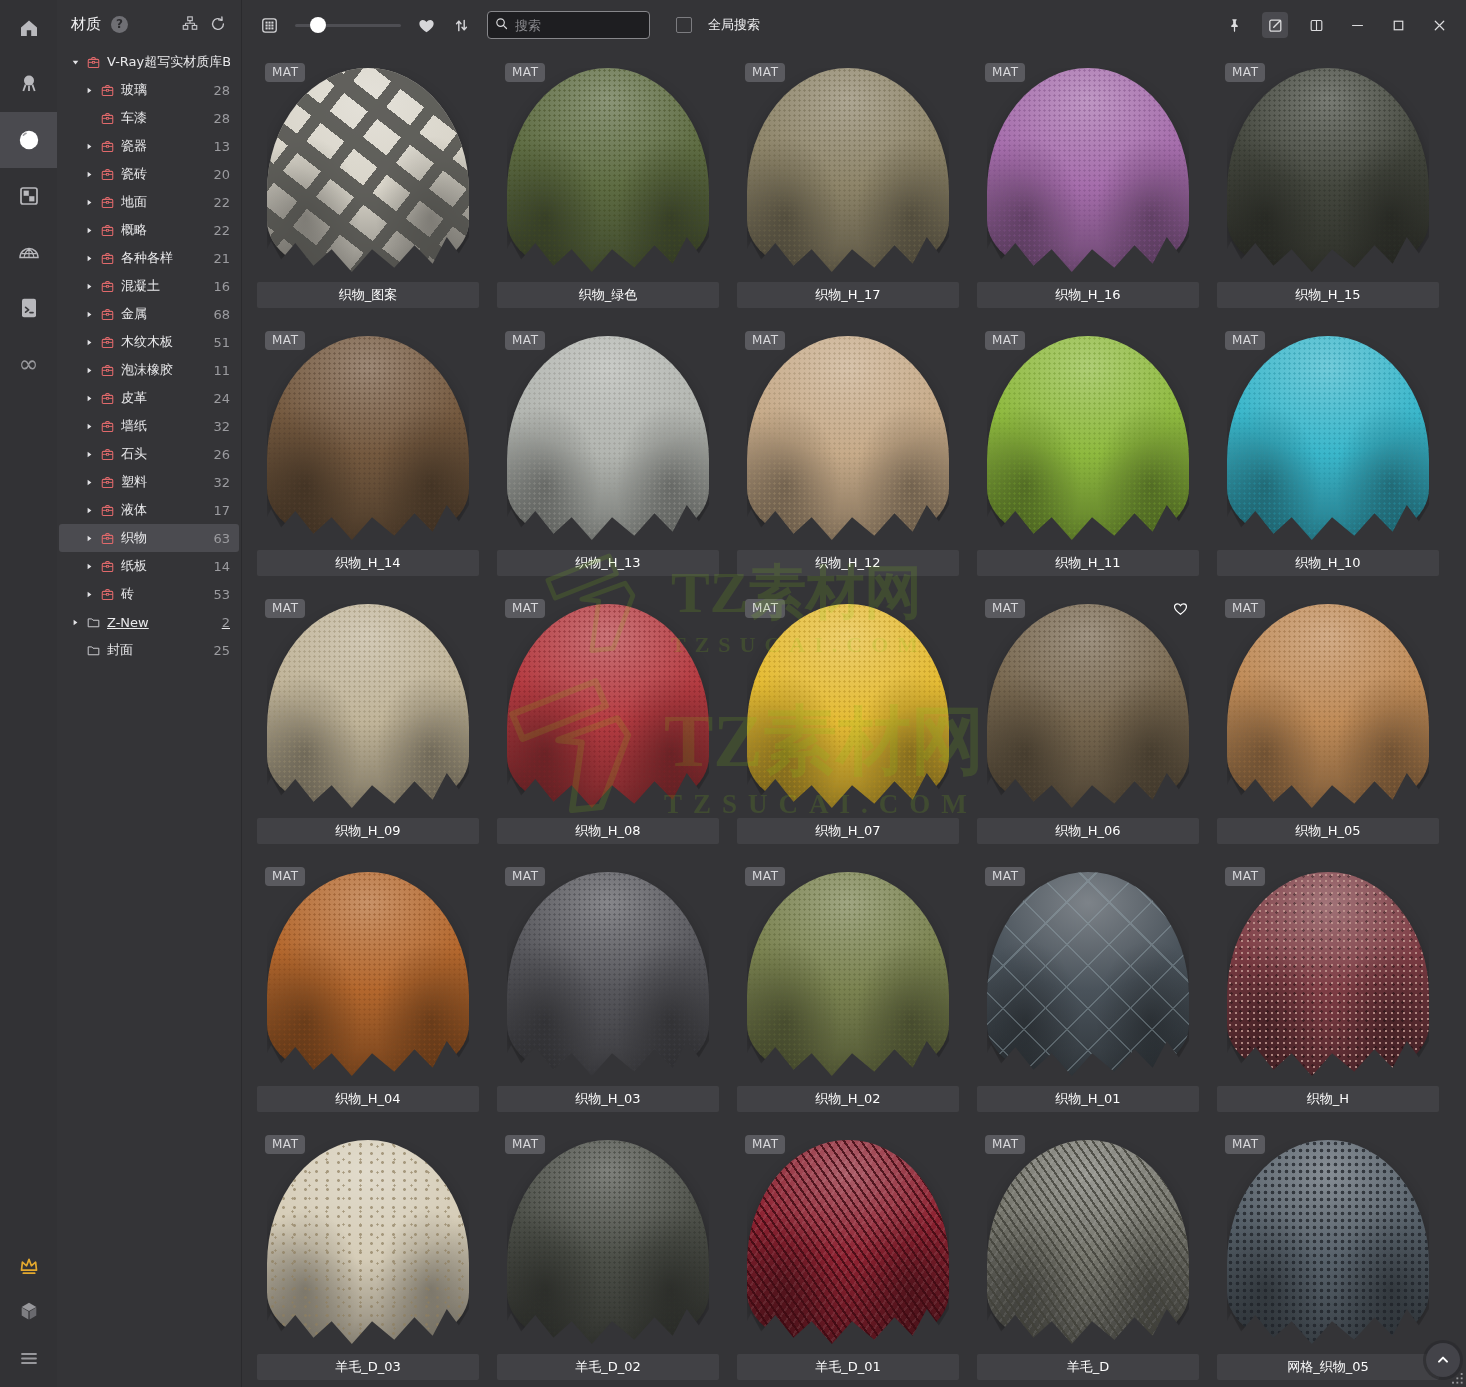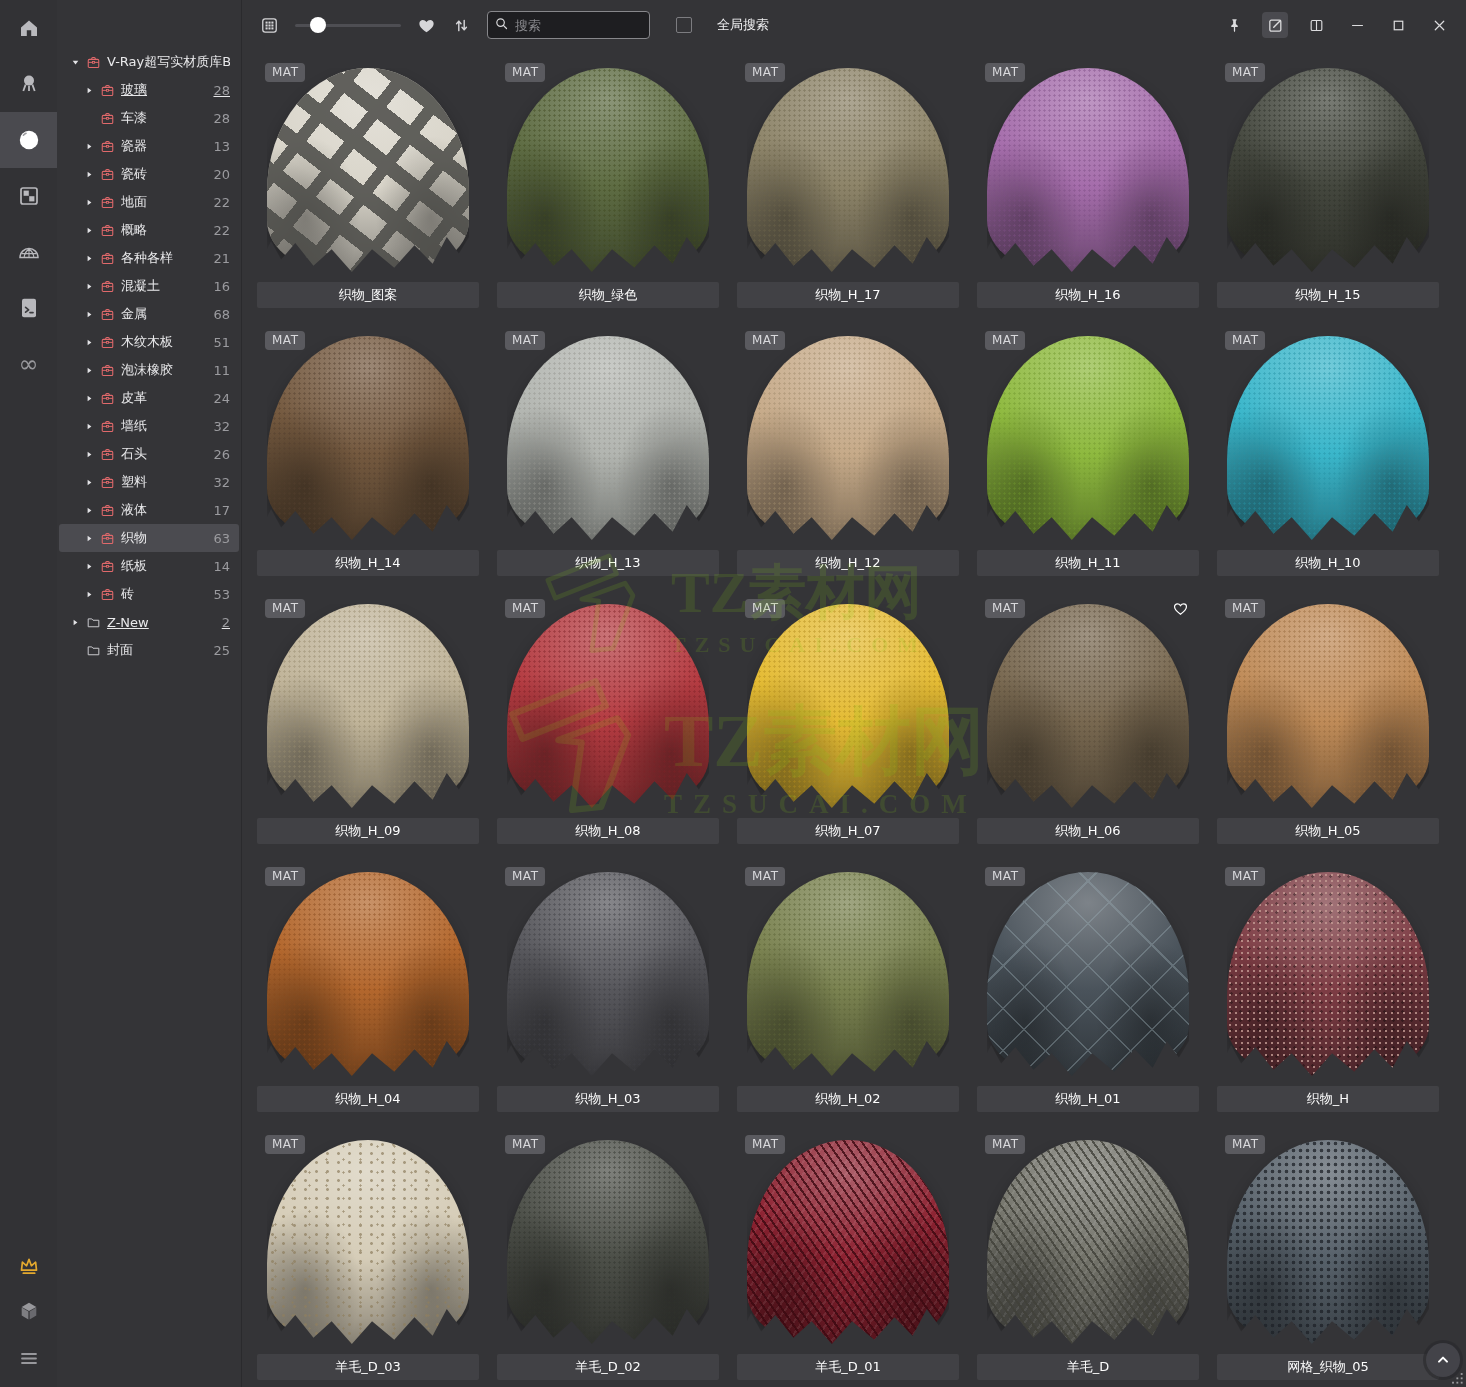--- a/index.html
+++ b/index.html
@@ -47,21 +47,21 @@
   .slider{position:relative;width:106px;height:18px;cursor:pointer;}
   .slider .track{position:absolute;left:0;right:0;top:8px;height:3px;background:#4e4e53;border-radius:2px;}
   .slider .knob{position:absolute;top:1px;width:16px;height:16px;border-radius:50%;background:#ffffff;}
   .searchbox{position:relative;}
   .searchbox input{width:126px;height:26px;background:#1e1e21;border:1px solid #87878b;border-radius:4px;
                    color:#e8e8ea;font-size:13px;padding:0 8px 0 27px;outline:none;
                    font-family:"DejaVu Sans","Liberation Sans",sans-serif;}
   .searchbox input::placeholder{color:#8a8a8e;}
   .searchbox .mag{position:absolute;left:7px;top:5px;color:#d9d9db;pointer-events:none;}
   .searchbox .mag svg{width:15px;height:15px;}
-  .gsearch{display:flex;align-items:center;margin-left:10px;gap:25px;cursor:pointer;}
+  .gsearch{display:flex;align-items:center;margin-left:10px;gap:16px;cursor:pointer;}
   .gsearch .box{width:14px;height:14px;border:1.5px solid #7c7c80;border-radius:2px;background:transparent;}
   .gsearch .lbl{font-size:13px;color:#f0f0f2;}
   .tb-right{margin-left:auto;display:flex;align-items:center;gap:15px;margin-right:14px;}
   .tb-right .win{color:#dcdcde;cursor:pointer;display:flex;align-items:center;justify-content:center;
                  width:26px;height:26px;border-radius:4px;}
   .tb-right .win svg{width:17px;height:17px;}
   .tb-right .win.active{background:#4a4a4f;}
 
   
   .grid{position:absolute;left:15px;top:58px;display:grid;grid-template-columns:repeat(5,222px);
@@ -185,38 +185,57 @@
           <span>
             <svg viewBox="0 0 24 24">
               <path d="M5 8 H19 M5 12.5 H19 M5 17 H19" stroke="currentColor" stroke-width="1.8" stroke-linecap="round"></path>
             </svg>
           </span>
         </div>
       </div>
     </nav>
 
   <aside class="sidebar">
+    <div class="sb-header">
+      <span class="sb-title">材质</span>
+      <span class="help-badge">?</span>
+      <span class="sb-sp"></span>
+      <span class="sb-tool" id="tool-hierarchy">
+          <svg viewBox="0 0 24 24">
+            <rect x="9" y="2.5" width="6" height="5" fill="none" stroke="currentColor" stroke-width="1.5"></rect>
+            <path d="M12 7.5 V11 M6 11 H18 M6 11 V14 M18 11 V14" fill="none" stroke="currentColor" stroke-width="1.5"></path>
+            <rect x="3" y="14" width="6" height="5" fill="none" stroke="currentColor" stroke-width="1.5"></rect>
+            <rect x="15" y="14" width="6" height="5" fill="none" stroke="currentColor" stroke-width="1.5"></rect>
+          </svg>
+        </span>
+      <span class="sb-tool" id="tool-refresh">
+          <svg viewBox="0 0 24 24">
+            <path d="M19.2 12 A7.2 7.2 0 1 1 16.9 6.7" fill="none" stroke="currentColor" stroke-width="1.8" stroke-linecap="round"></path>
+            <path d="M17.2 2.6 L17.4 7.2 L12.9 6.4" fill="none" stroke="currentColor" stroke-width="1.8" stroke-linecap="round" stroke-linejoin="round"></path>
+          </svg>
+        </span>
+    </div>
     <div class="tree" id="tree">
         <div class="tree-row" style="padding-left: 8px;">
           <span class="tw-arrow">
             <svg viewBox="0 0 24 24">
               <path d="M4.5 7 L12 17 L19.5 7 Z" fill="currentColor"></path>
             </svg>
           </span>
           <span class="tw-icon" style="color:#e0696b">
             <svg viewBox="0 0 24 24">
               <path d="M9.2 7 V5.6 A1.6 1.6 0 0 1 10.8 4 H13.2 A1.6 1.6 0 0 1 14.8 5.6 V7" fill="none" stroke="currentColor" stroke-width="1.7"></path>
               <rect x="3.6" y="7" width="16.8" height="13" rx="1.8" fill="none" stroke="currentColor" stroke-width="1.7"></rect>
               <path d="M3.6 11.8 H10.4 M13.6 11.8 H20.4" stroke="currentColor" stroke-width="1.5"></path>
               <rect x="10.4" y="10.4" width="3.2" height="2.8" fill="none" stroke="currentColor" stroke-width="1.4"></rect>
             </svg>
           </span>
           <span class="tw-label">V-Ray超写实材质库BM</span>
         </div>
-        <div class="tree-row" style="padding-left: 22px; text-decoration: underline;">
+        <div class="tree-row" style="padding-left: 22px;">
           <span class="tw-arrow">
             <svg viewBox="0 0 24 24">
               <path d="M7 4.5 L17 12 L7 19.5 Z" fill="currentColor"></path>
             </svg>
           </span>
           <span class="tw-icon" style="color:#e0696b">
             <svg viewBox="0 0 24 24">
               <path d="M9.2 7 V5.6 A1.6 1.6 0 0 1 10.8 4 H13.2 A1.6 1.6 0 0 1 14.8 5.6 V7" fill="none" stroke="currentColor" stroke-width="1.7"></path>
               <rect x="3.6" y="7" width="16.8" height="13" rx="1.8" fill="none" stroke="currentColor" stroke-width="1.7"></rect>
               <path d="M3.6 11.8 H10.4 M13.6 11.8 H20.4" stroke="currentColor" stroke-width="1.5"></path>

